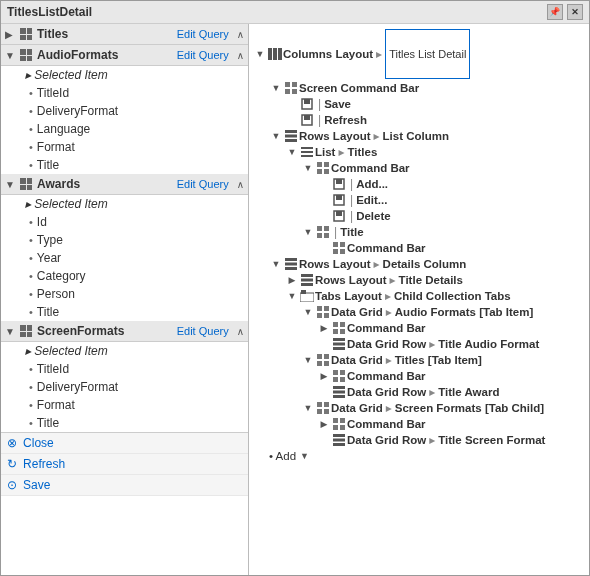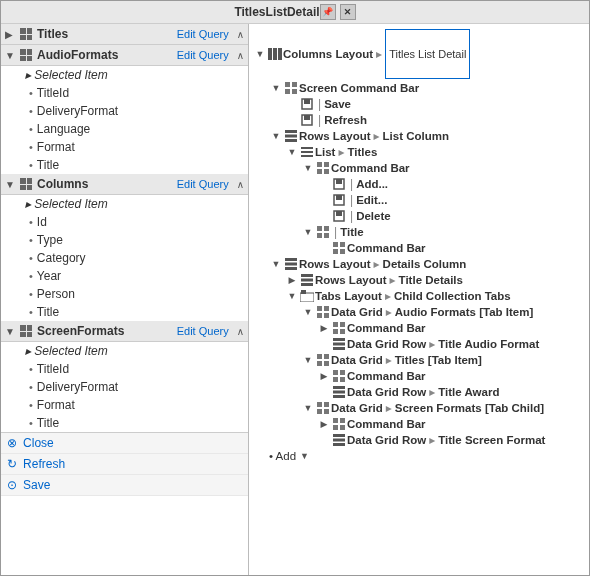--- a/index.html
+++ b/index.html
@@ -21,21 +21,21 @@
     }
     .title-bar {
       background: #e8e8e8;
       border-bottom: 1px solid #ccc;
       padding: 3px 6px;
       font-weight: bold;
       font-size: 12px;
       color: #333;
       display: flex;
       align-items: center;
-      justify-content: center;
+      justify-content: space-between;
     }
     .title-bar-icons {
       display: flex;
       gap: 4px;
     }
     .title-bar-icon {
       width: 16px;
       height: 16px;
       background: #ccc;
       border: 1px solid #999;
@@ -257,29 +257,29 @@
       <div class="section-header">
         <span class="toggle">▼</span>
         <span class="icon-grid">
           <span class="grid-icon">
               <span></span>
               <span></span>
               <span></span>
               <span></span>
             </span>
         </span>
-        <span class="label">Columns</span>
+        <span class="label">Awards</span>
         <span class="edit-query">Edit Query</span>
         <span class="collapse-arrow">∧</span>
       </div>
       <div class="selected-item">▸ Selected Item</div>
       <div class="field-item">Id</div>
       <div class="field-item">Type</div>
+      <div class="field-item">Year</div>
       <div class="field-item">Category</div>
-      <div class="field-item">Year</div>
       <div class="field-item">Person</div>
       <div class="field-item">Title</div>
 
       <div class="section-header">
         <span class="toggle">▼</span>
         <span class="icon-grid">
           <span class="grid-icon">
               <span></span>
               <span></span>
               <span></span>

